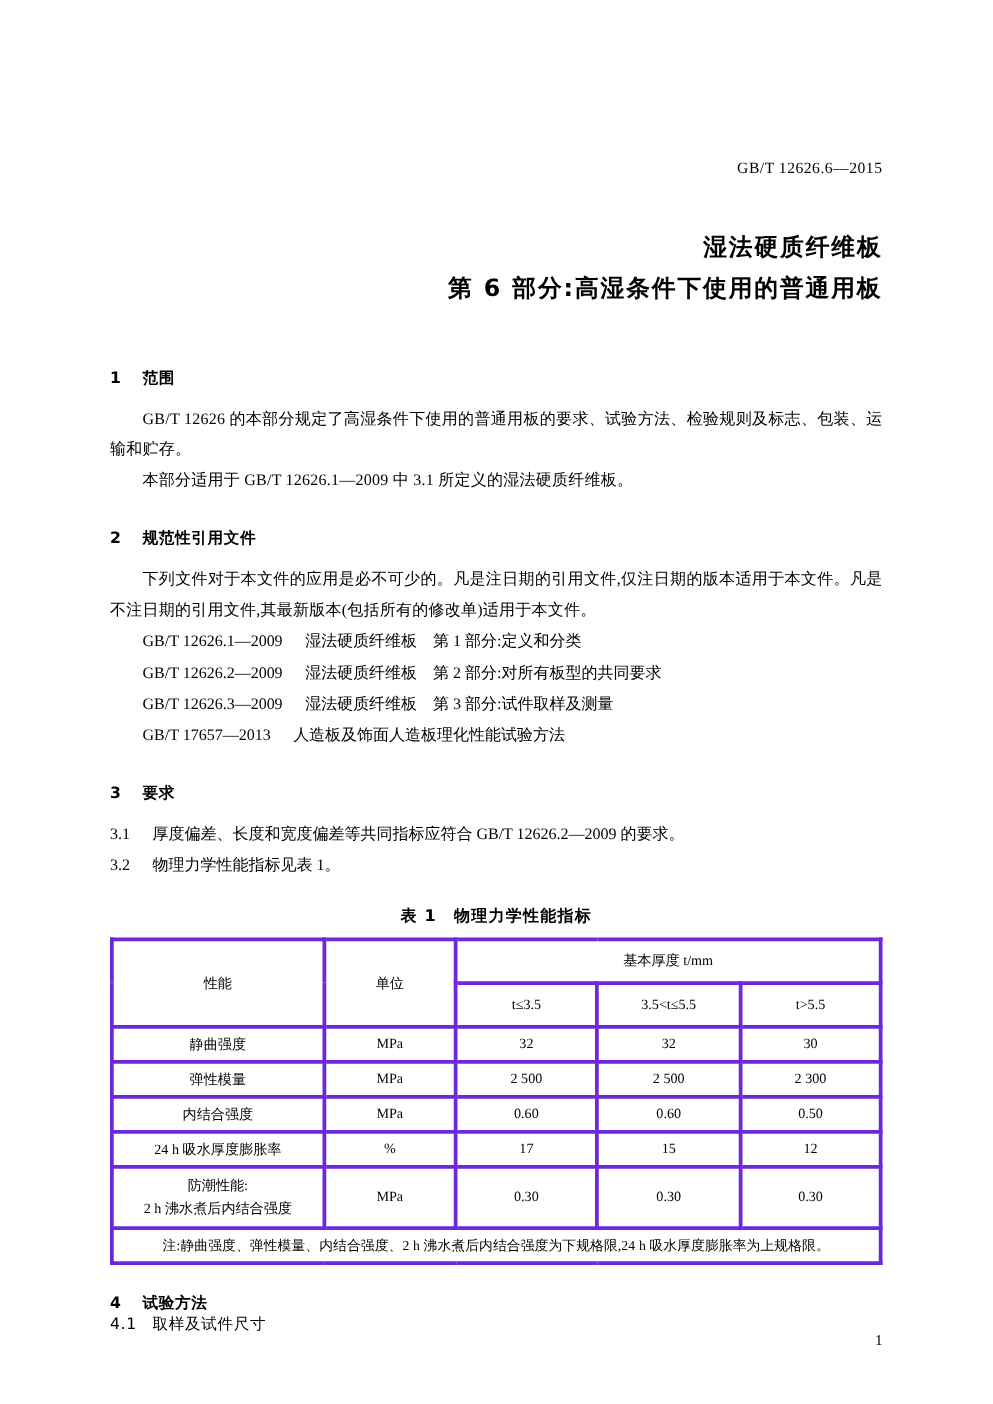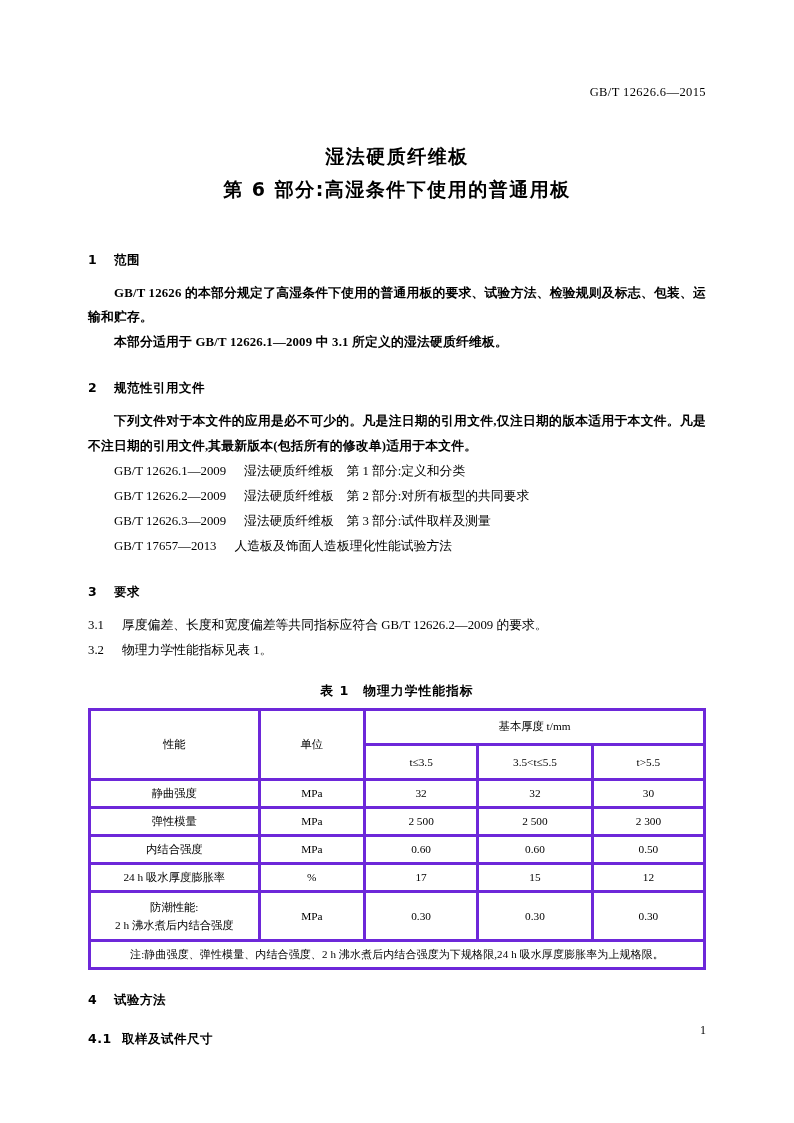--- a/index.html
+++ b/index.html
@@ -25,21 +25,22 @@
   .header {
     position: absolute;
     top: 85px;
     right: 88px;
     font-size: 12.5px;
     letter-spacing: 0.4px;
     font-family: "Liberation Serif", serif;
   }
   .title-block {
     padding-top: 140px;
-    text-align: center;
+    text-align: right;
+    margin-top: 42px;
   }
   .title-line {
     font-size: 19px;
     font-weight: bold;
     letter-spacing: 1.5px;
     line-height: 1.75;
     font-family: "DejaVu Sans", sans-serif;
   }
   .clause-head {
     font-size: 12.5px;
@@ -53,21 +54,20 @@
   }
   .para {
     font-size: 12.8px;
     line-height: 1.95;
     text-align: justify;
     font-family: "Liberation Serif", "DejaVu Serif", serif;
     letter-spacing: 0.2px;
   }
   .indent {
     text-indent: 26px;
-    font-weight: bold;
   }
   .listline {
     font-size: 12.8px;
     line-height: 1.95;
     font-family: "Liberation Serif", "DejaVu Serif", serif;
     padding-left: 26px;
   }
   .listline .sep {
     display: inline-block;
     width: 18px;
@@ -76,22 +76,21 @@
     font-size: 12.8px;
     line-height: 1.95;
     font-family: "Liberation Serif", "DejaVu Serif", serif;
   }
   .subclause .sn {
     display: inline-block;
     width: 34px;
   }
   .sub-head {
     font-size: 12.5px;
-    font-weight: bold;
-    margin-top: 22px;
+    font-weight: normal;
     letter-spacing: 0.5px;
   }
   .sub-head .num {
     display: inline-block;
     width: 34px;
   }
   .table-title {
     text-align: center;
     font-size: 12.8px;
     font-weight: bold;

